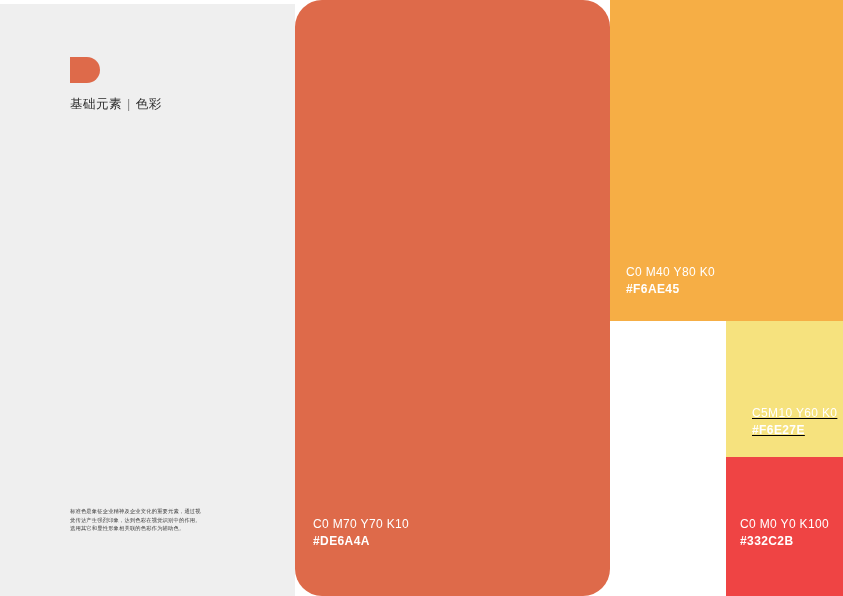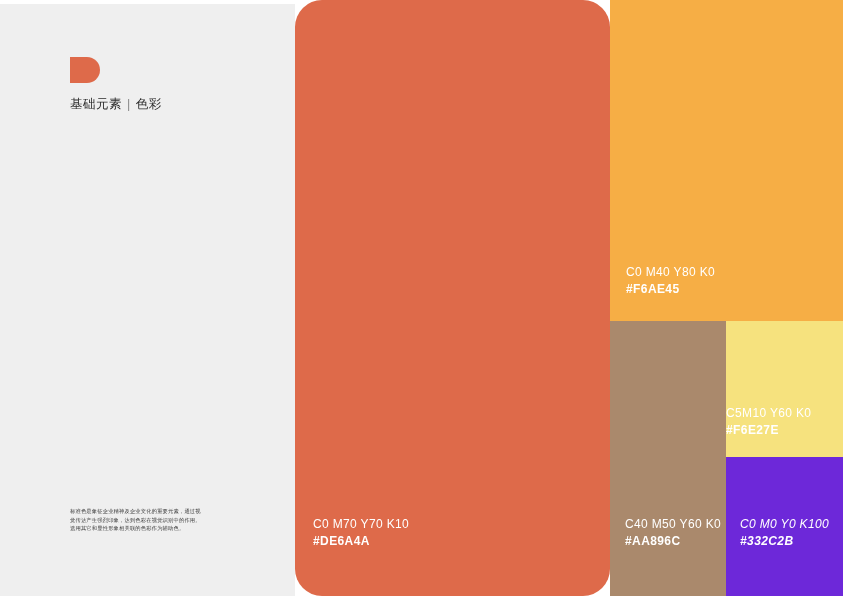--- a/index.html
+++ b/index.html
@@ -97,21 +97,21 @@
   
   .sw-orange { left: 295px; top: 0;   width: 315px; height: 596px; }
   .sw-amber  { left: 610px; top: 0;   width: 233px; height: 321px; }
   .sw-taupe  { left: 610px; top: 321px; width: 116px; height: 275px; }
   .sw-pale   { left: 726px; top: 321px; width: 117px; height: 136px; }
   .sw-black  { left: 726px; top: 457px; width: 117px; height: 139px; }
 
   .sw-orange .swatch-caption { bottom: 48px; left: 18px; }
   .sw-amber  .swatch-caption { bottom: 25px; left: 16px; }
   .sw-taupe  .swatch-caption { bottom: 48px; left: 15px; }
-  .sw-pale   .swatch-caption { bottom: 20px; left: 0; }
+  .sw-pale   .swatch-caption { bottom: 20px; left: 26px; text-decoration: underline; }
   .sw-black  .swatch-caption { bottom: 48px; left: 14px; }
 
   .sw-pale .cmyk,
   .sw-pale .hex { color: #ffffff; }
 </style>
 </head>
 <body>
 
 <div class="page">
 
@@ -139,34 +139,28 @@
     </div>
   </div>
 
   <div class="swatch sw-amber" style="background: rgb(246, 174, 69);">
     <div class="swatch-caption">
       <div class="cmyk">C0 M40 Y80 K0</div>
       <div class="hex">#F6AE45</div>
     </div>
   </div>
 
-  <div class="swatch sw-taupe" style="background: rgb(170, 137, 108);">
-    <div class="swatch-caption">
-      <div class="cmyk">C40 M50 Y60 K0</div>
-      <div class="hex">#AA896C</div>
-    </div>
-  </div>
 
   <div class="swatch sw-pale" style="background: rgb(246, 226, 126);">
     <div class="swatch-caption">
       <div class="cmyk">C5M10 Y60 K0</div>
       <div class="hex">#F6E27E</div>
     </div>
   </div>
 
-  <div class="swatch sw-black" style="background: #6d28d9; font-style: italic;">
+  <div class="swatch sw-black" style="background: #ef4444;">
     <div class="swatch-caption">
       <div class="cmyk">C0 M0 Y0 K100</div>
       <div class="hex">#332C2B</div>
     </div>
   </div>
 
 </div>
 
 </body></html>

